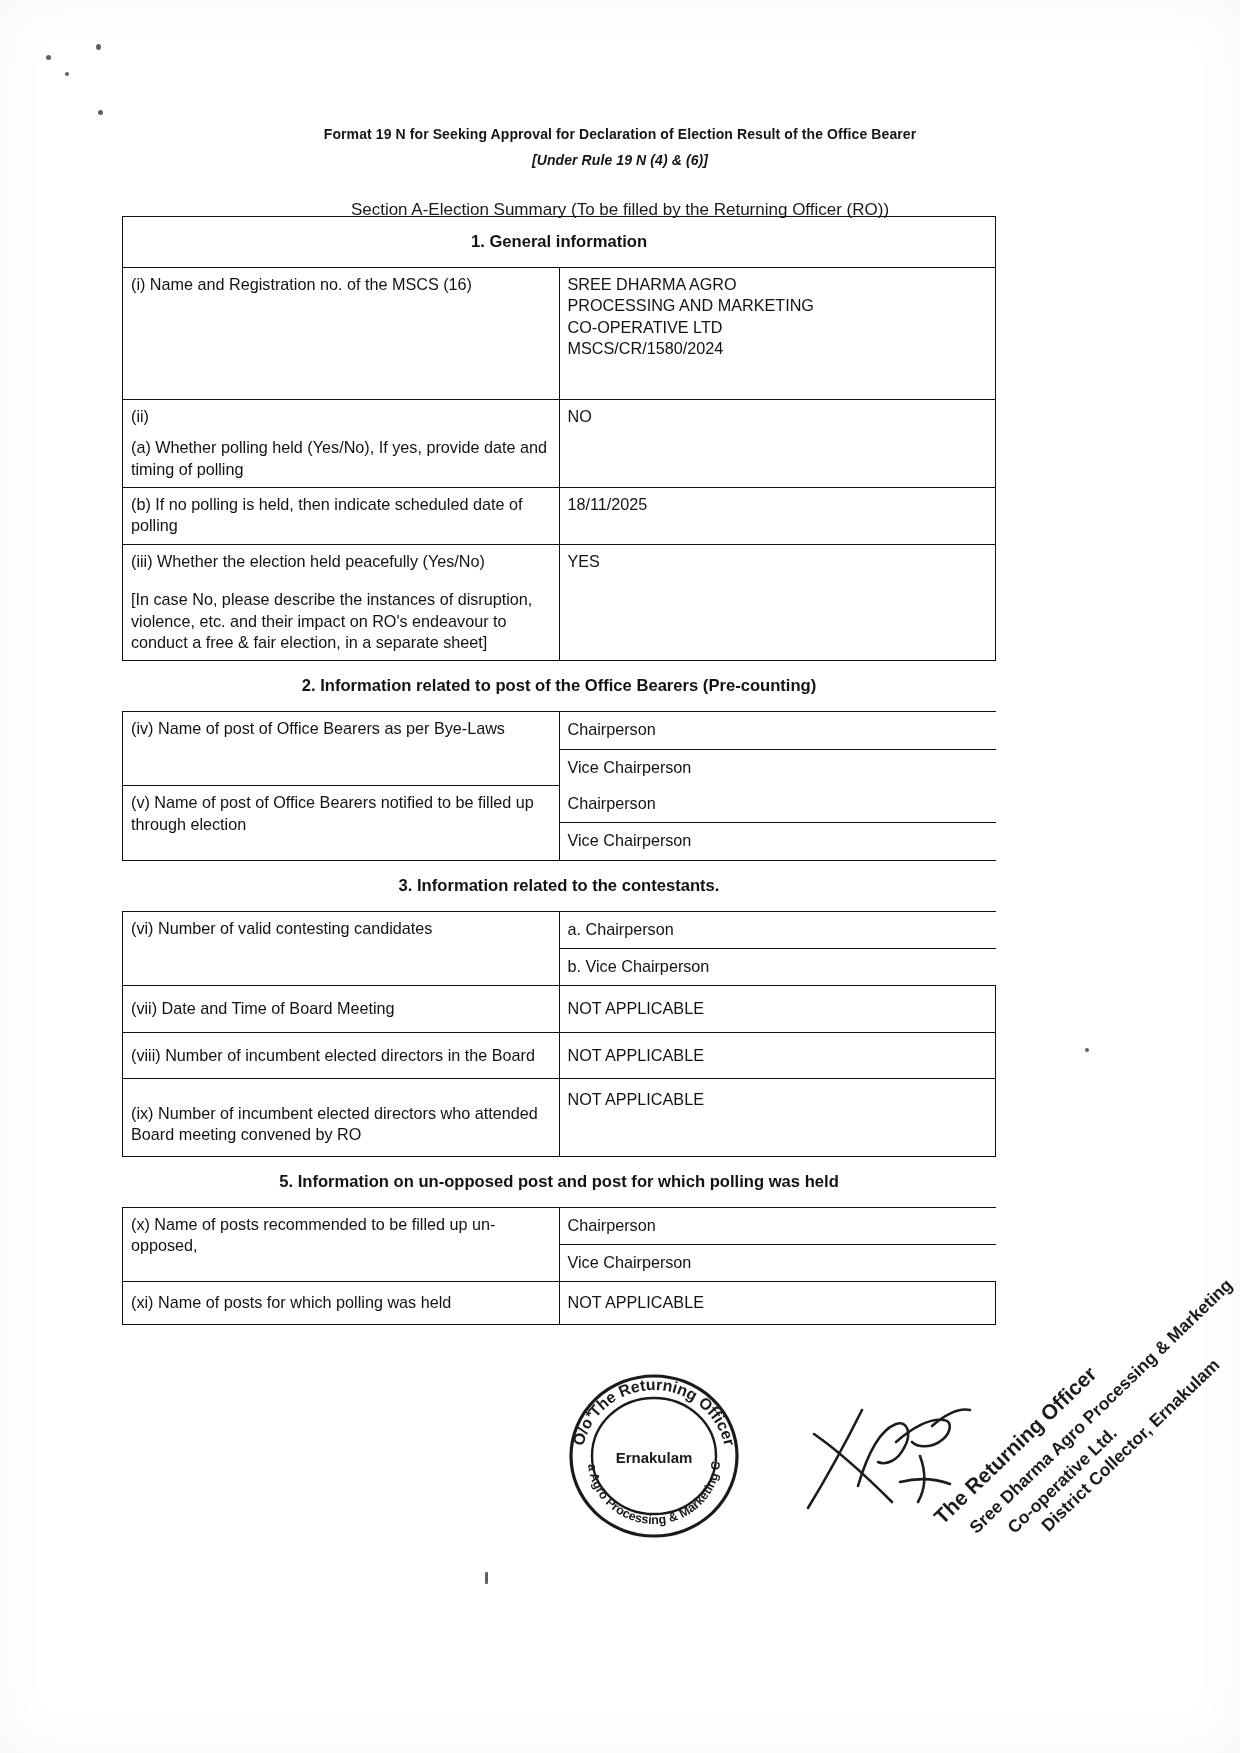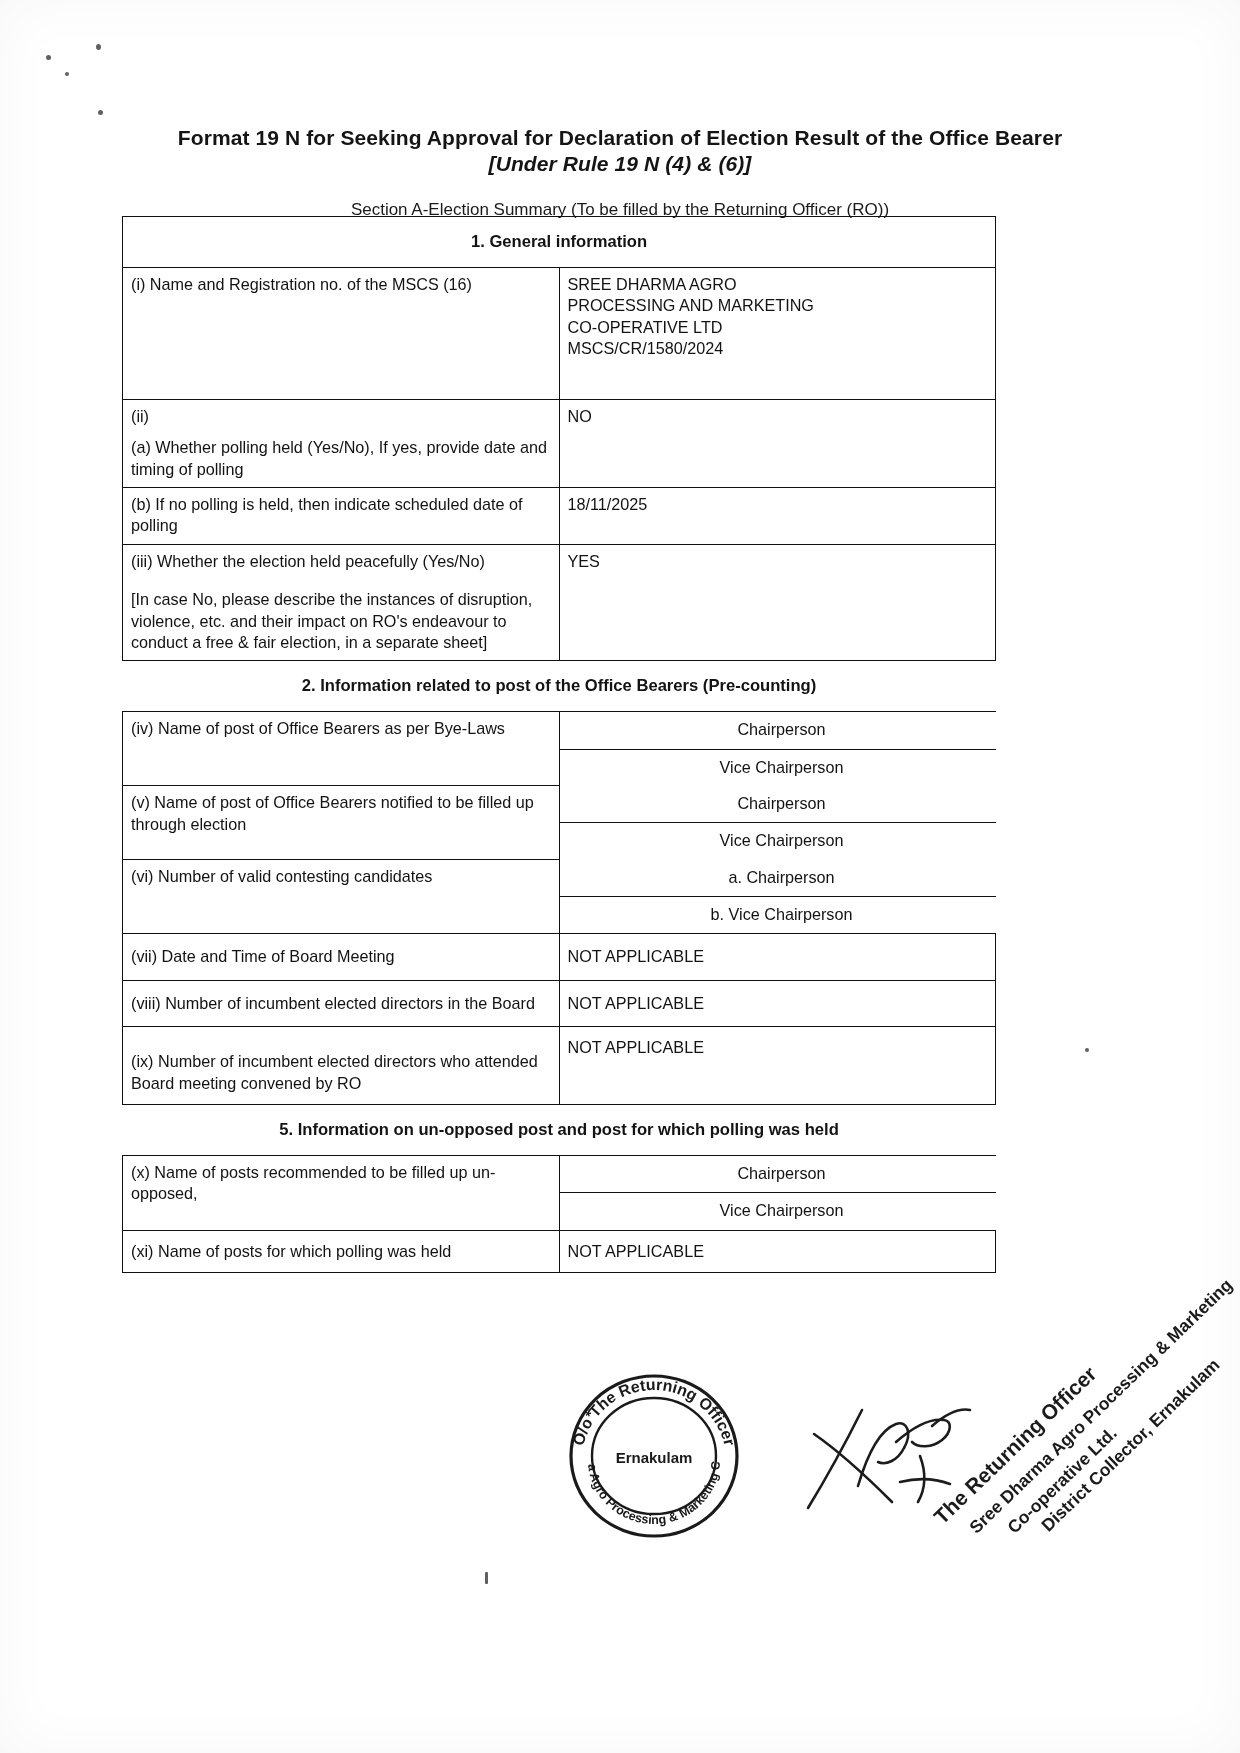--- a/index.html
+++ b/index.html
@@ -24,21 +24,21 @@
     background: #2b2b2b;
     border-radius: 50%;
     opacity: .75;
   }
   
   .doc-title {
     position: absolute;
     left: 0; right: 0;
     text-align: center;
     font-weight: bold;
-    font-size: 21px;
+    font-size: 14px;
     letter-spacing: .1px;
     color: #151515;
   }
   .doc-title.l1 { top: 126px; }
   .doc-title.l2 { top: 152px; font-style: italic; }
   .section-a {
     position: absolute;
     top: 200px; left: 0; right: 0;
     text-align: center;
     font-size: 17px;
@@ -73,21 +73,21 @@
   .band.tall { padding-top: 14px !important; padding-bottom: 14px !important; margin-top: 20px; }
   .nb-bot { border-bottom: none !important; }
   .nb-left { border-left: none !important; }
   .nb-right { border-right: none !important; }
   .pad-tall { height: 118px; }
   .valbottom { vertical-align: bottom; }
   .gap { margin-top: 17px; }
   .gap-sm { margin-top: 10px; }
   .two-line { line-height: 1.55; }
   .subrow { padding: 0 !important; border: none !important; }
-  .split { border-collapse: collapse; width: 100%; table-layout: fixed; text-align: center; }
+  .split { border-collapse: collapse; width: 100%; table-layout: fixed; }
   .split td {
     border: none;
     border-bottom: 1.3px solid #111;
     padding: 7px 0 8px 0;
     font-size: 16.2px;
   }
   .split tr:last-child td { border-bottom: none; }
   
   #seal {
     position: absolute;
@@ -207,20 +207,23 @@
                   <td style="padding-left:8px">Chairperson</td>
                 </tr>
           <tr>
                   <td style="padding-left:8px">Vice Chairperson</td>
                 </tr>
         </tbody>
             </table>
       </td>
     </tr>
 
+    <tr>
+      <td class="band tall nb-left nb-right" colspan="2">3. Information related to the contestants.</td>
+    </tr>
 
     <tr>
       <td class="lbl">(vi) Number of valid contesting candidates</td>
       <td class="val subrow">
         <table class="split">
           <tbody>
                 <tr>
                   <td style="padding-left:8px">a. Chairperson</td>
                 </tr>
           <tr>

